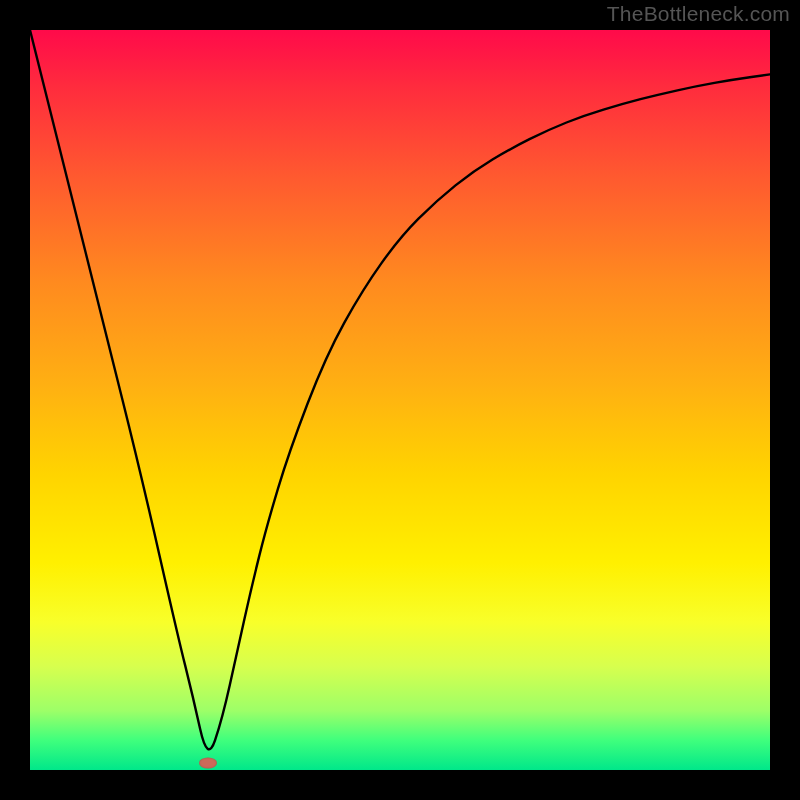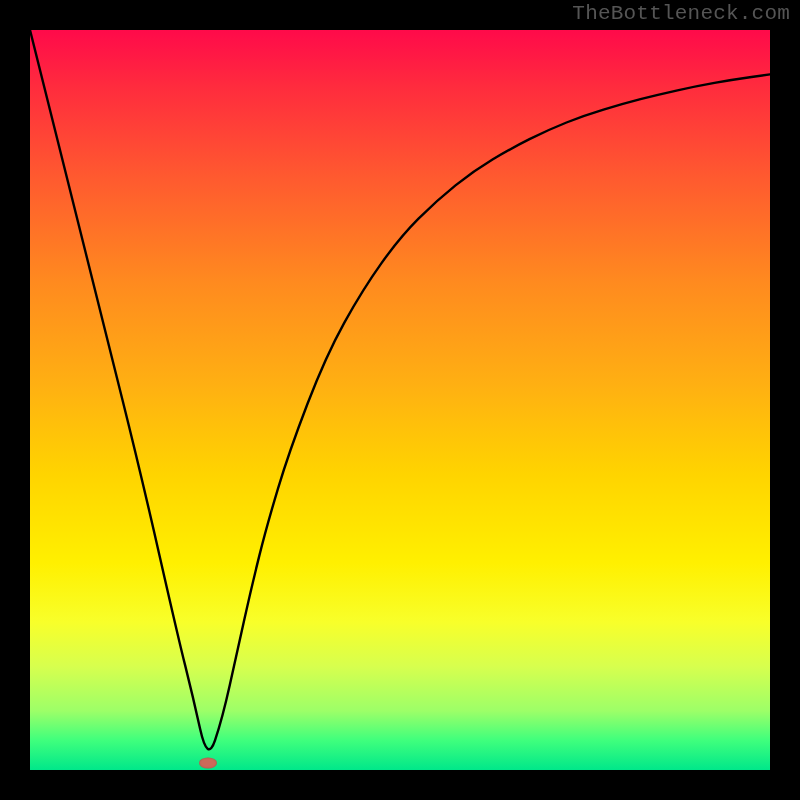--- a/index.html
+++ b/index.html
@@ -19,21 +19,20 @@
   }
   .watermark {
     position: absolute;
     top: 2px;
     right: 10px;
     color: #555;
     font-size: 21px;
     letter-spacing: 0.2px;
     font-weight: 400;
     z-index: 10;
-    font-family: Liberation Mono, monospace;
   }
   .plot {
     position: absolute;
     left: 30px;
     top: 30px;
     width: 740px;
     height: 740px;
     background: linear-gradient(to bottom,
       #ff0a4a 0%,
       #ff2d3d 8%,

